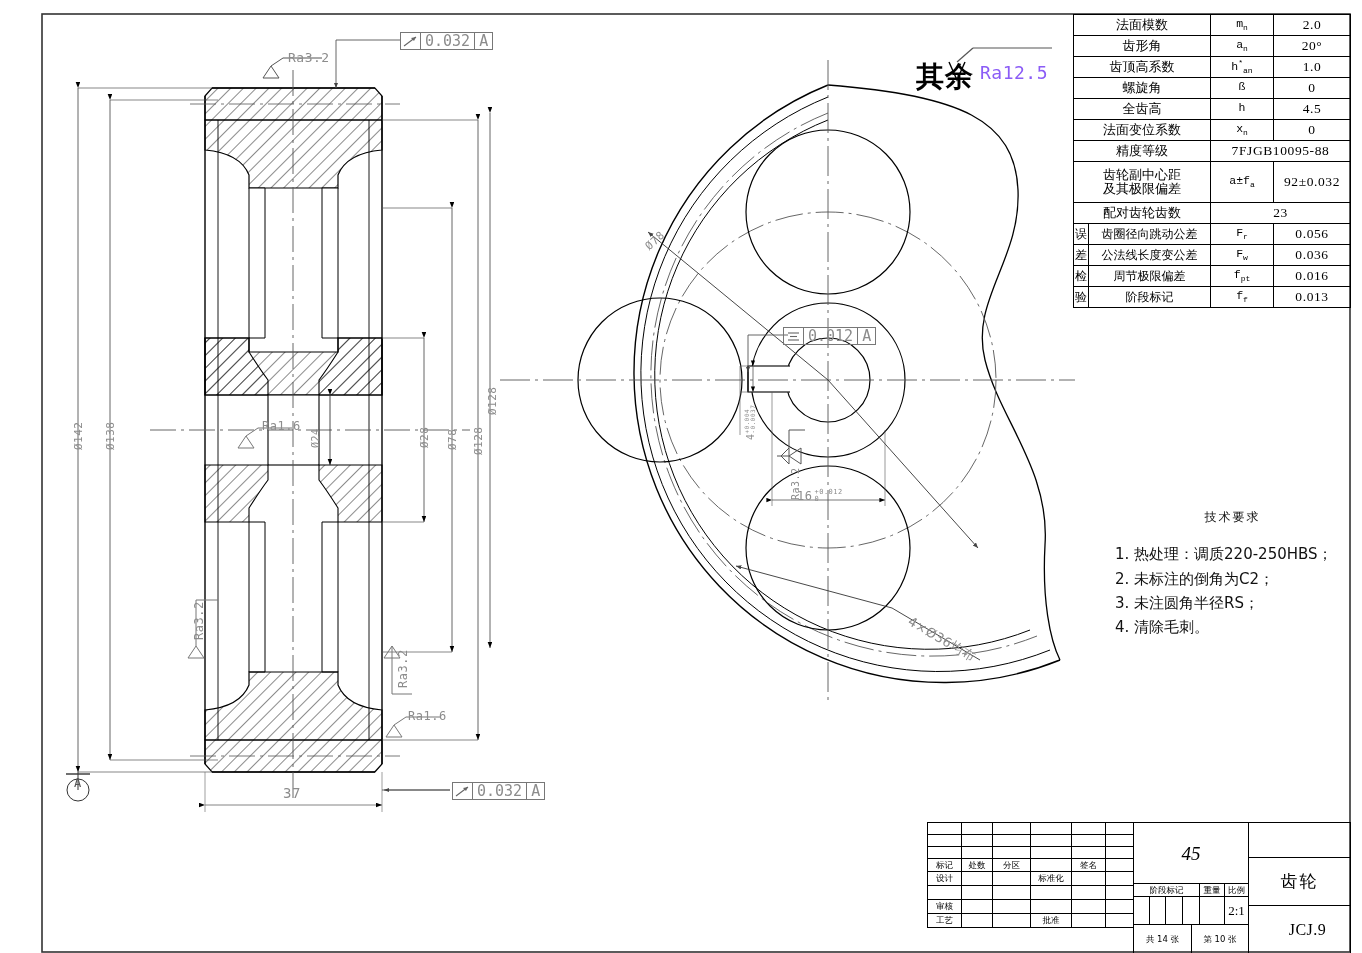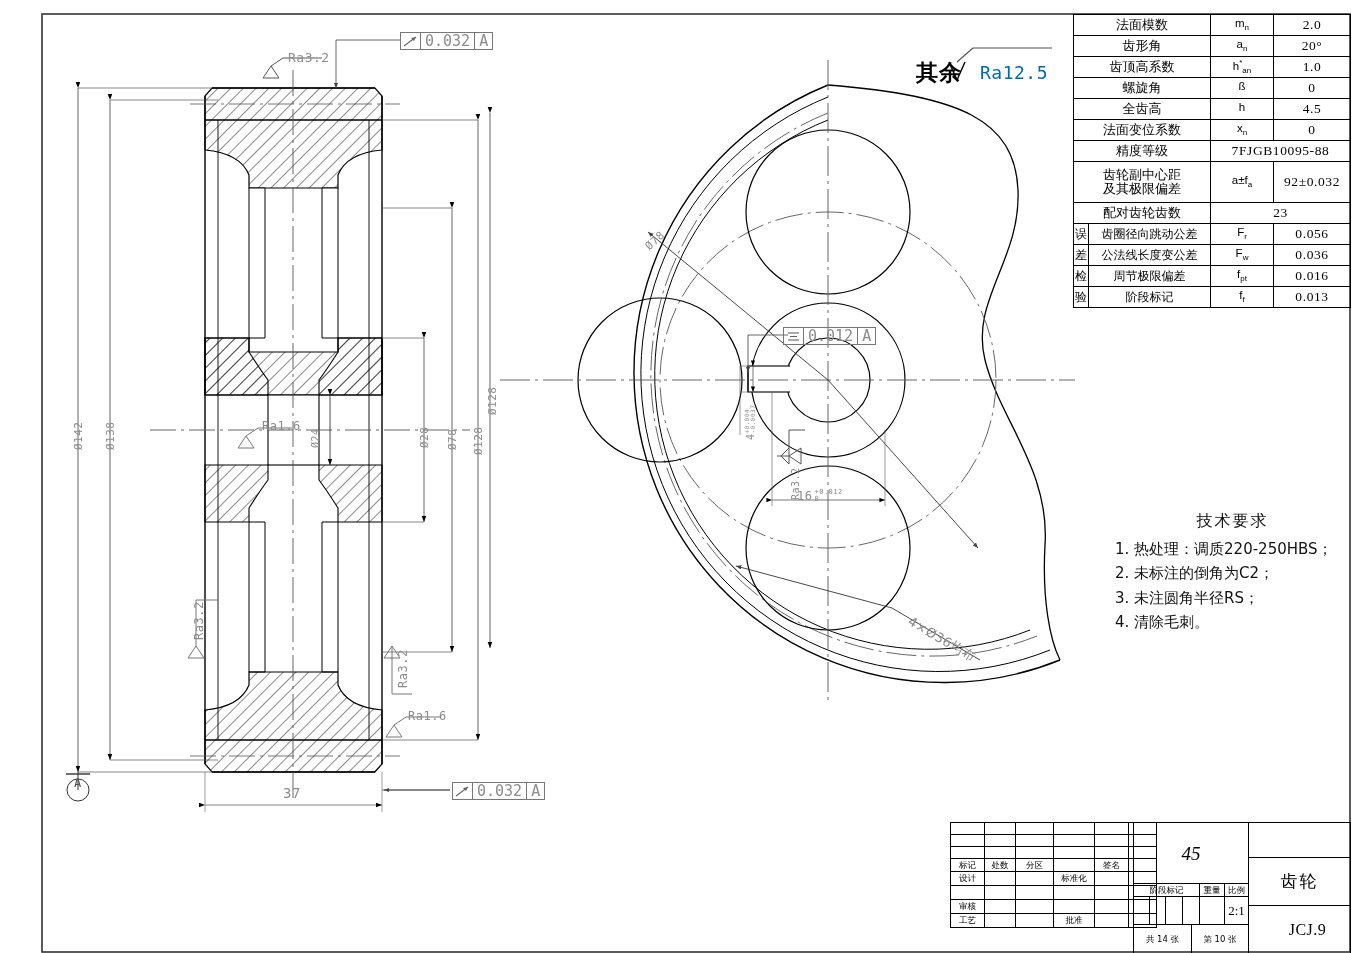--- a/index.html
+++ b/index.html
@@ -16,56 +16,56 @@
   .param-table{
     position:absolute; left:1073px; top:14px; width:277px;
     border-collapse:collapse; table-layout:fixed;
     font-size:12.5px;
   }
   .param-table td{
     border:1px solid #000; text-align:center; vertical-align:middle;
     padding:0; height:20px; line-height:1.05; white-space:nowrap;
   }
   .param-table td.name{font-family:"DejaVu Sans","Liberation Sans",sans-serif;font-size:13px;}
-  .param-table td.sym{font-family:Liberation Sans, sans-serif;font-size:11.5px;border-radius:6px;}
+  .param-table td.sym{font-family:Liberation Mono, monospace;font-size:11.5px;border-radius:6px;}
   .param-table td.val{font-family:"Liberation Serif",serif;font-size:13.5px;letter-spacing:.6px;}
   .param-table td.vert{
     font-family:"DejaVu Sans","Liberation Sans",sans-serif;font-size:12px;width:15px;
   }
   .param-table td.two{height:40px;}
   .sup{font-size:8px;vertical-align:super;}
   .sub{font-size:8px;vertical-align:sub;}
 
   
   .tech{
     position:absolute; left:1115px; top:508px; width:235px;
     font-family:"DejaVu Sans","Liberation Sans",sans-serif;
     font-size:15px; line-height:1.62; color:#111;
   }
-  .tech .th{text-align:center;font-size:16px;margin-bottom:3px;letter-spacing:2px;}
+  .tech .th{text-align:center;font-size:12px;margin-bottom:15px;letter-spacing:2px;}
   .tech ol{list-style:none;margin:0;padding:0;}
   .tech li{white-space:nowrap;}
 
   
   .titleblock{position:absolute; left:927px; top:822px; width:423px; height:131px;}
   .tb{position:absolute;border-collapse:collapse;table-layout:fixed;}
   .tb td{border:1px solid #000;padding:0;text-align:center;vertical-align:middle;
          font-family:"DejaVu Sans","Liberation Sans",sans-serif;font-size:8.5px;
          line-height:1;white-space:nowrap;}
   .tb td.big{font-family:"Liberation Serif",serif;font-size:19px;font-style:italic;}
   .tb td.cn-big{font-family:"DejaVu Sans","Liberation Sans",sans-serif;font-size:17px;letter-spacing:2px;}
   .tb td.mid{font-family:"Liberation Serif",serif;font-size:13px;}
   .tb td.code{font-family:"Liberation Serif",serif;font-size:16px;letter-spacing:.5px;padding-left:16px;}
 
   
   .ann{position:absolute;white-space:nowrap;color:#8c8c8c;
        font-family:"DejaVu Sans Mono","Liberation Mono",monospace;font-size:11px;letter-spacing:.5px;}
   .ann.cn{font-family:"DejaVu Sans","Liberation Sans",sans-serif;color:#111;}
   .ann.big-cn{font-family:"DejaVu Sans","Liberation Sans",sans-serif;color:#000;
-              font-size:22px;font-weight:bold;letter-spacing:1px;}
+              font-size:28px;font-weight:bold;letter-spacing:1px;}
   .rot90{transform:rotate(-90deg);transform-origin:left top;}
 
   
   .tolframe{position:absolute;display:flex;border:1px solid #777;height:16px;align-items:stretch;}
   .tolframe > div{display:flex;align-items:center;justify-content:center;
         border-right:1px solid #777;padding:0 4px;font-size:15px;color:#8c8c8c;
         font-family:"DejaVu Sans Mono","Liberation Mono",monospace;}
   .tolframe > div:last-child{border-right:none;}
   .tolframe .gsym{width:19px;padding:0;color:#555;}
 </style>
@@ -271,21 +271,21 @@
 
       <g>
         <path d="M949,62 L957,80 L965,62" fill="none" stroke="#000" stroke-width="1.4"></path>
         <line x1="957" y1="62" x2="973" y2="48" stroke="#555" stroke-width="1.2"></line>
         <line x1="973" y1="48" x2="1052" y2="48" stroke="#555" stroke-width="1.2"></line>
       </g>
     </g>
   </svg>
 
   <div class="ann big-cn" style="left:916px;top:58px;">其余</div>
-  <div class="ann" style="left:980px;top:62px;font-size:18px;color:#0369a1;text-align:center;">Ra12.5</div>
+  <div class="ann" style="left:980px;top:62px;font-size:18px;color:#8b5cf6;text-align:center;">Ra12.5</div>
 
   <div class="ann rot90" style="left:72px;top:450px;">Ø142</div>
   <div class="ann rot90" style="left:104px;top:450px;">Ø138</div>
   <div class="ann rot90" style="left:310px;top:448px;font-size:10px;">Ø24</div>
   <div class="ann rot90" style="left:418px;top:448px;">Ø28</div>
   <div class="ann rot90" style="left:446px;top:450px;">Ø78</div>
   <div class="ann rot90" style="left:472px;top:455px;">Ø128</div>
   <div class="ann" style="left:283px;top:785px;font-size:14px;">37</div>
 
   <div class="ann" style="left:288px;top:50px;font-size:13px;">Ra3.2</div>
@@ -437,21 +437,21 @@
     <ol id="tech-list">
         <li>1. 热处理：调质220-250HBS；</li>
         <li>2. 未标注的倒角为C2；</li>
         <li>3. 未注圆角半径RS；</li>
         <li>4. 清除毛刺。</li>
       </ol>
   </div>
 
   <div class="titleblock">
 
-    <table class="tb" style="left:0;top:0;width:206px;margin-left:23px;">
+    <table class="tb" style="left:0;top:0;width:206px;">
       <colgroup>
           <col style="width:34px">
           <col style="width:31px">
           <col style="width:38px">
           <col style="width:41px">
           <col style="width:34px">
           <col style="width:28px">
         </colgroup>
       <tbody>
         <tr style="height:12px">

